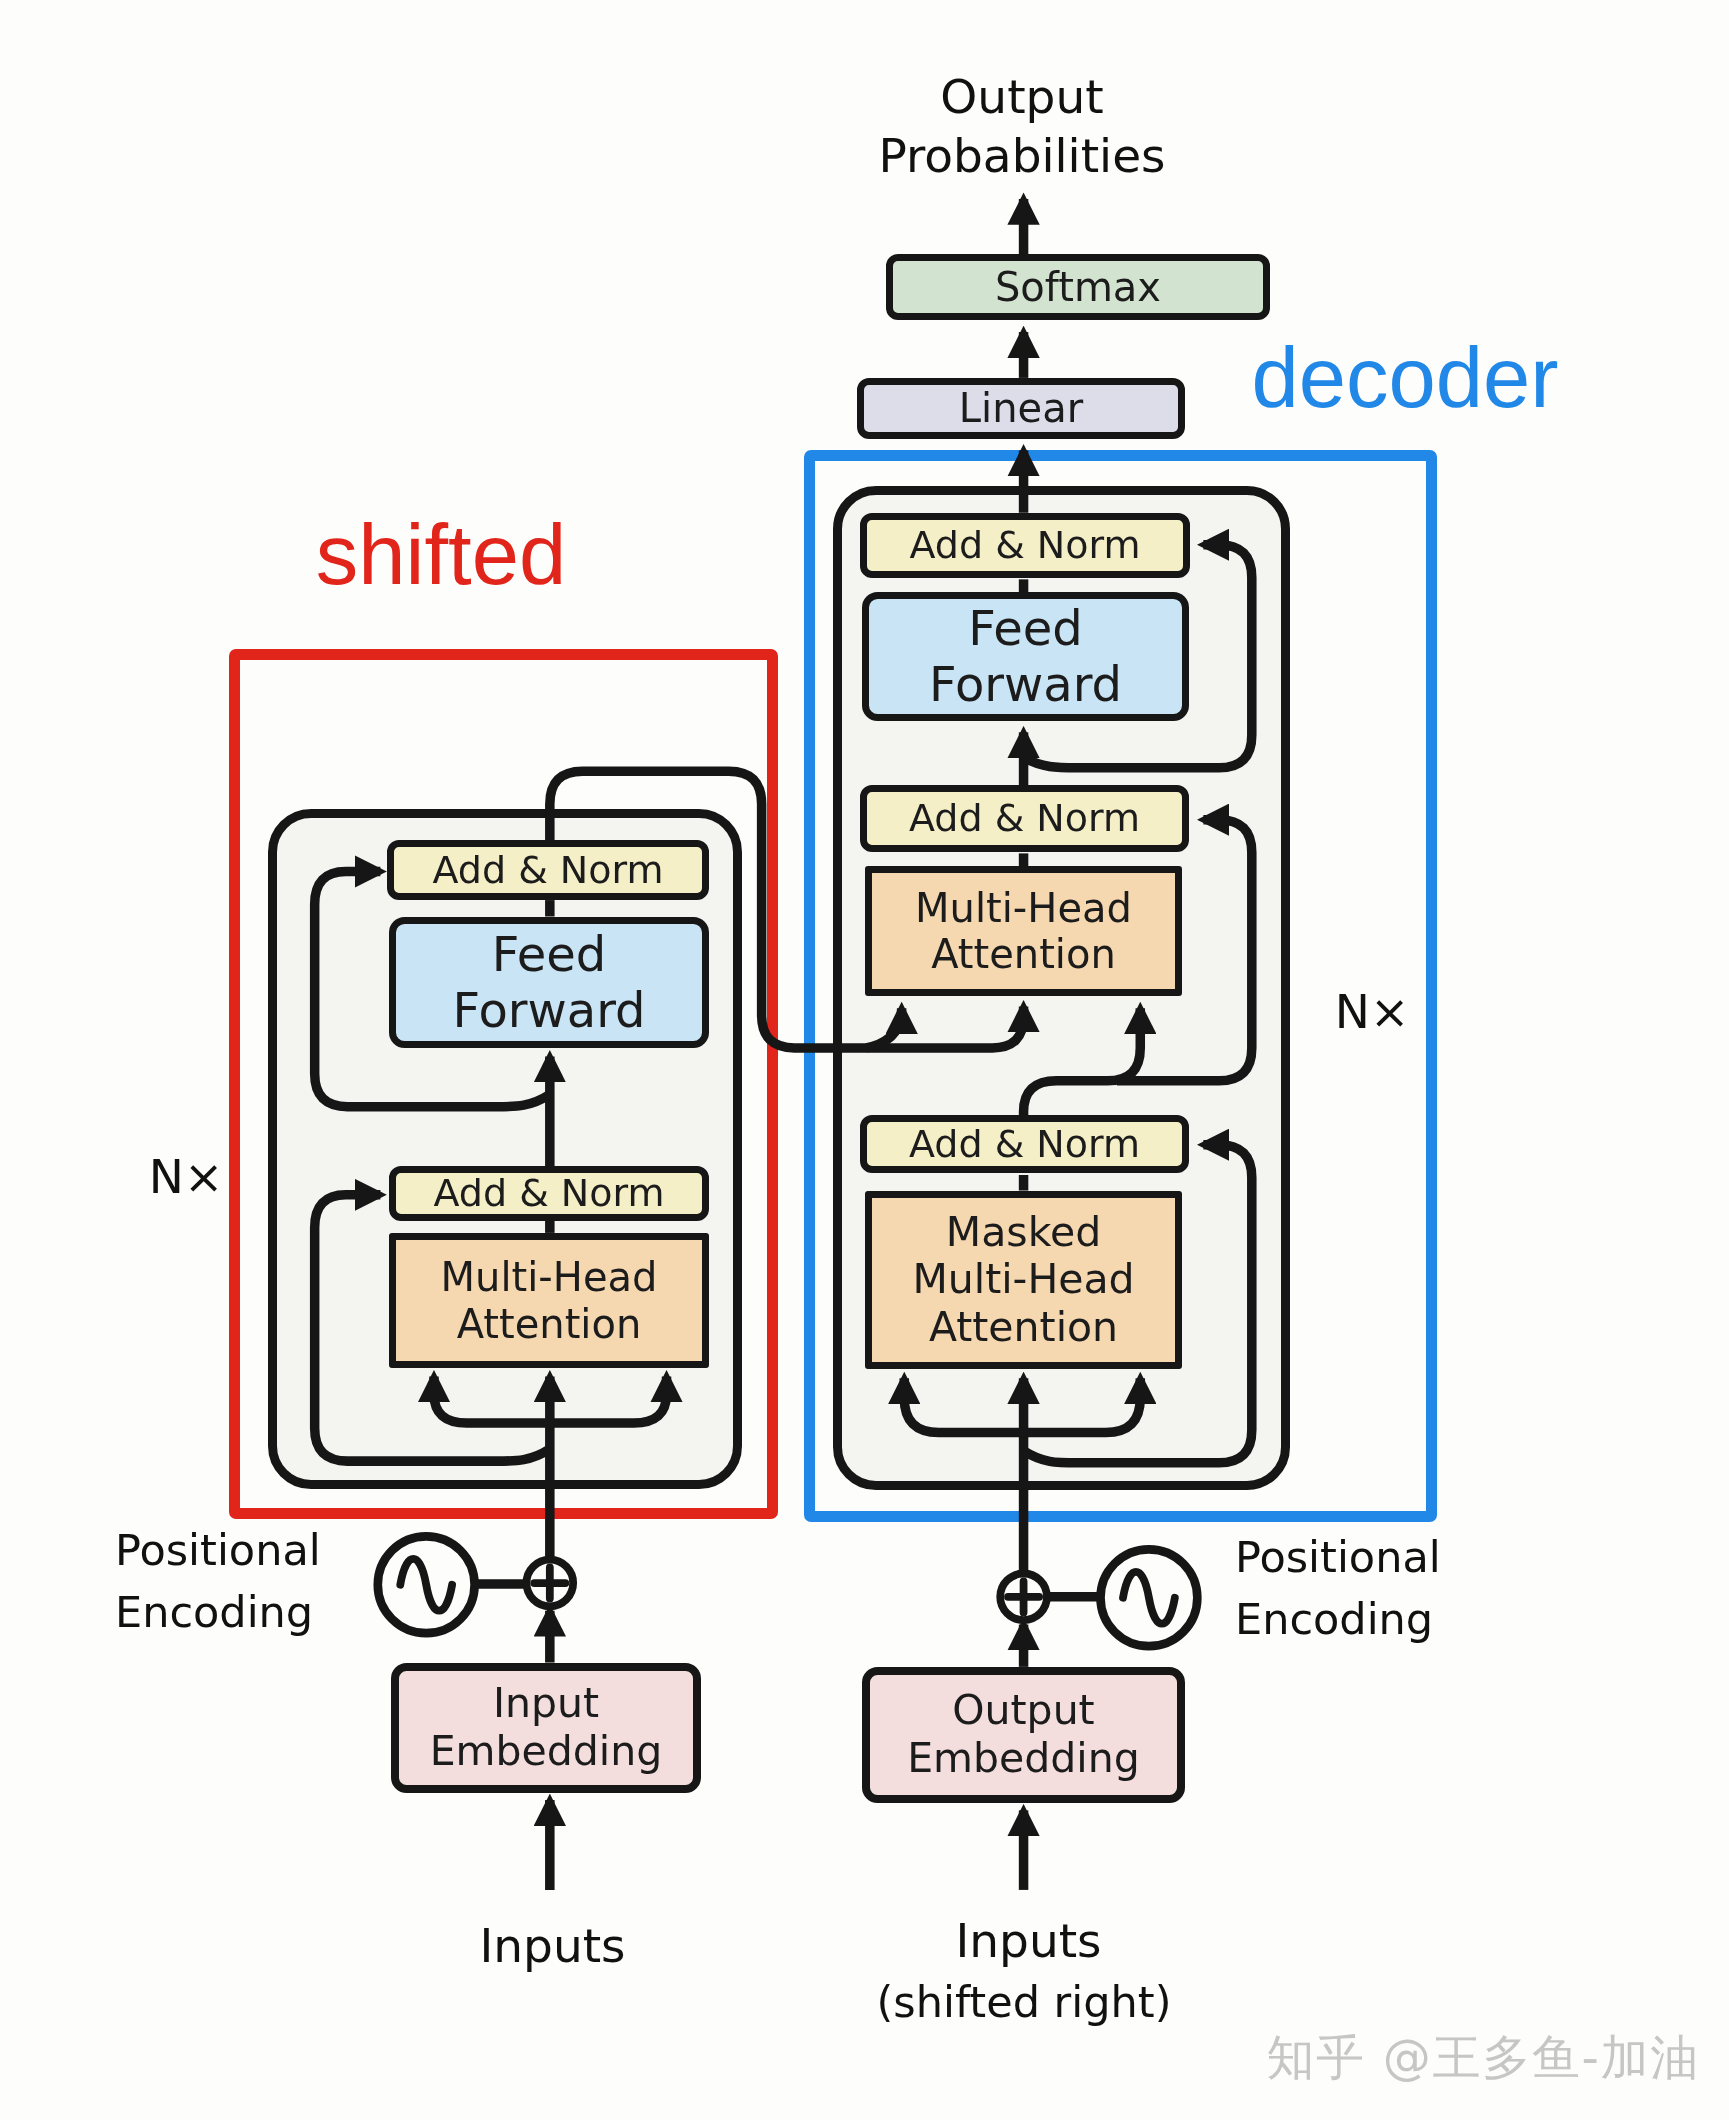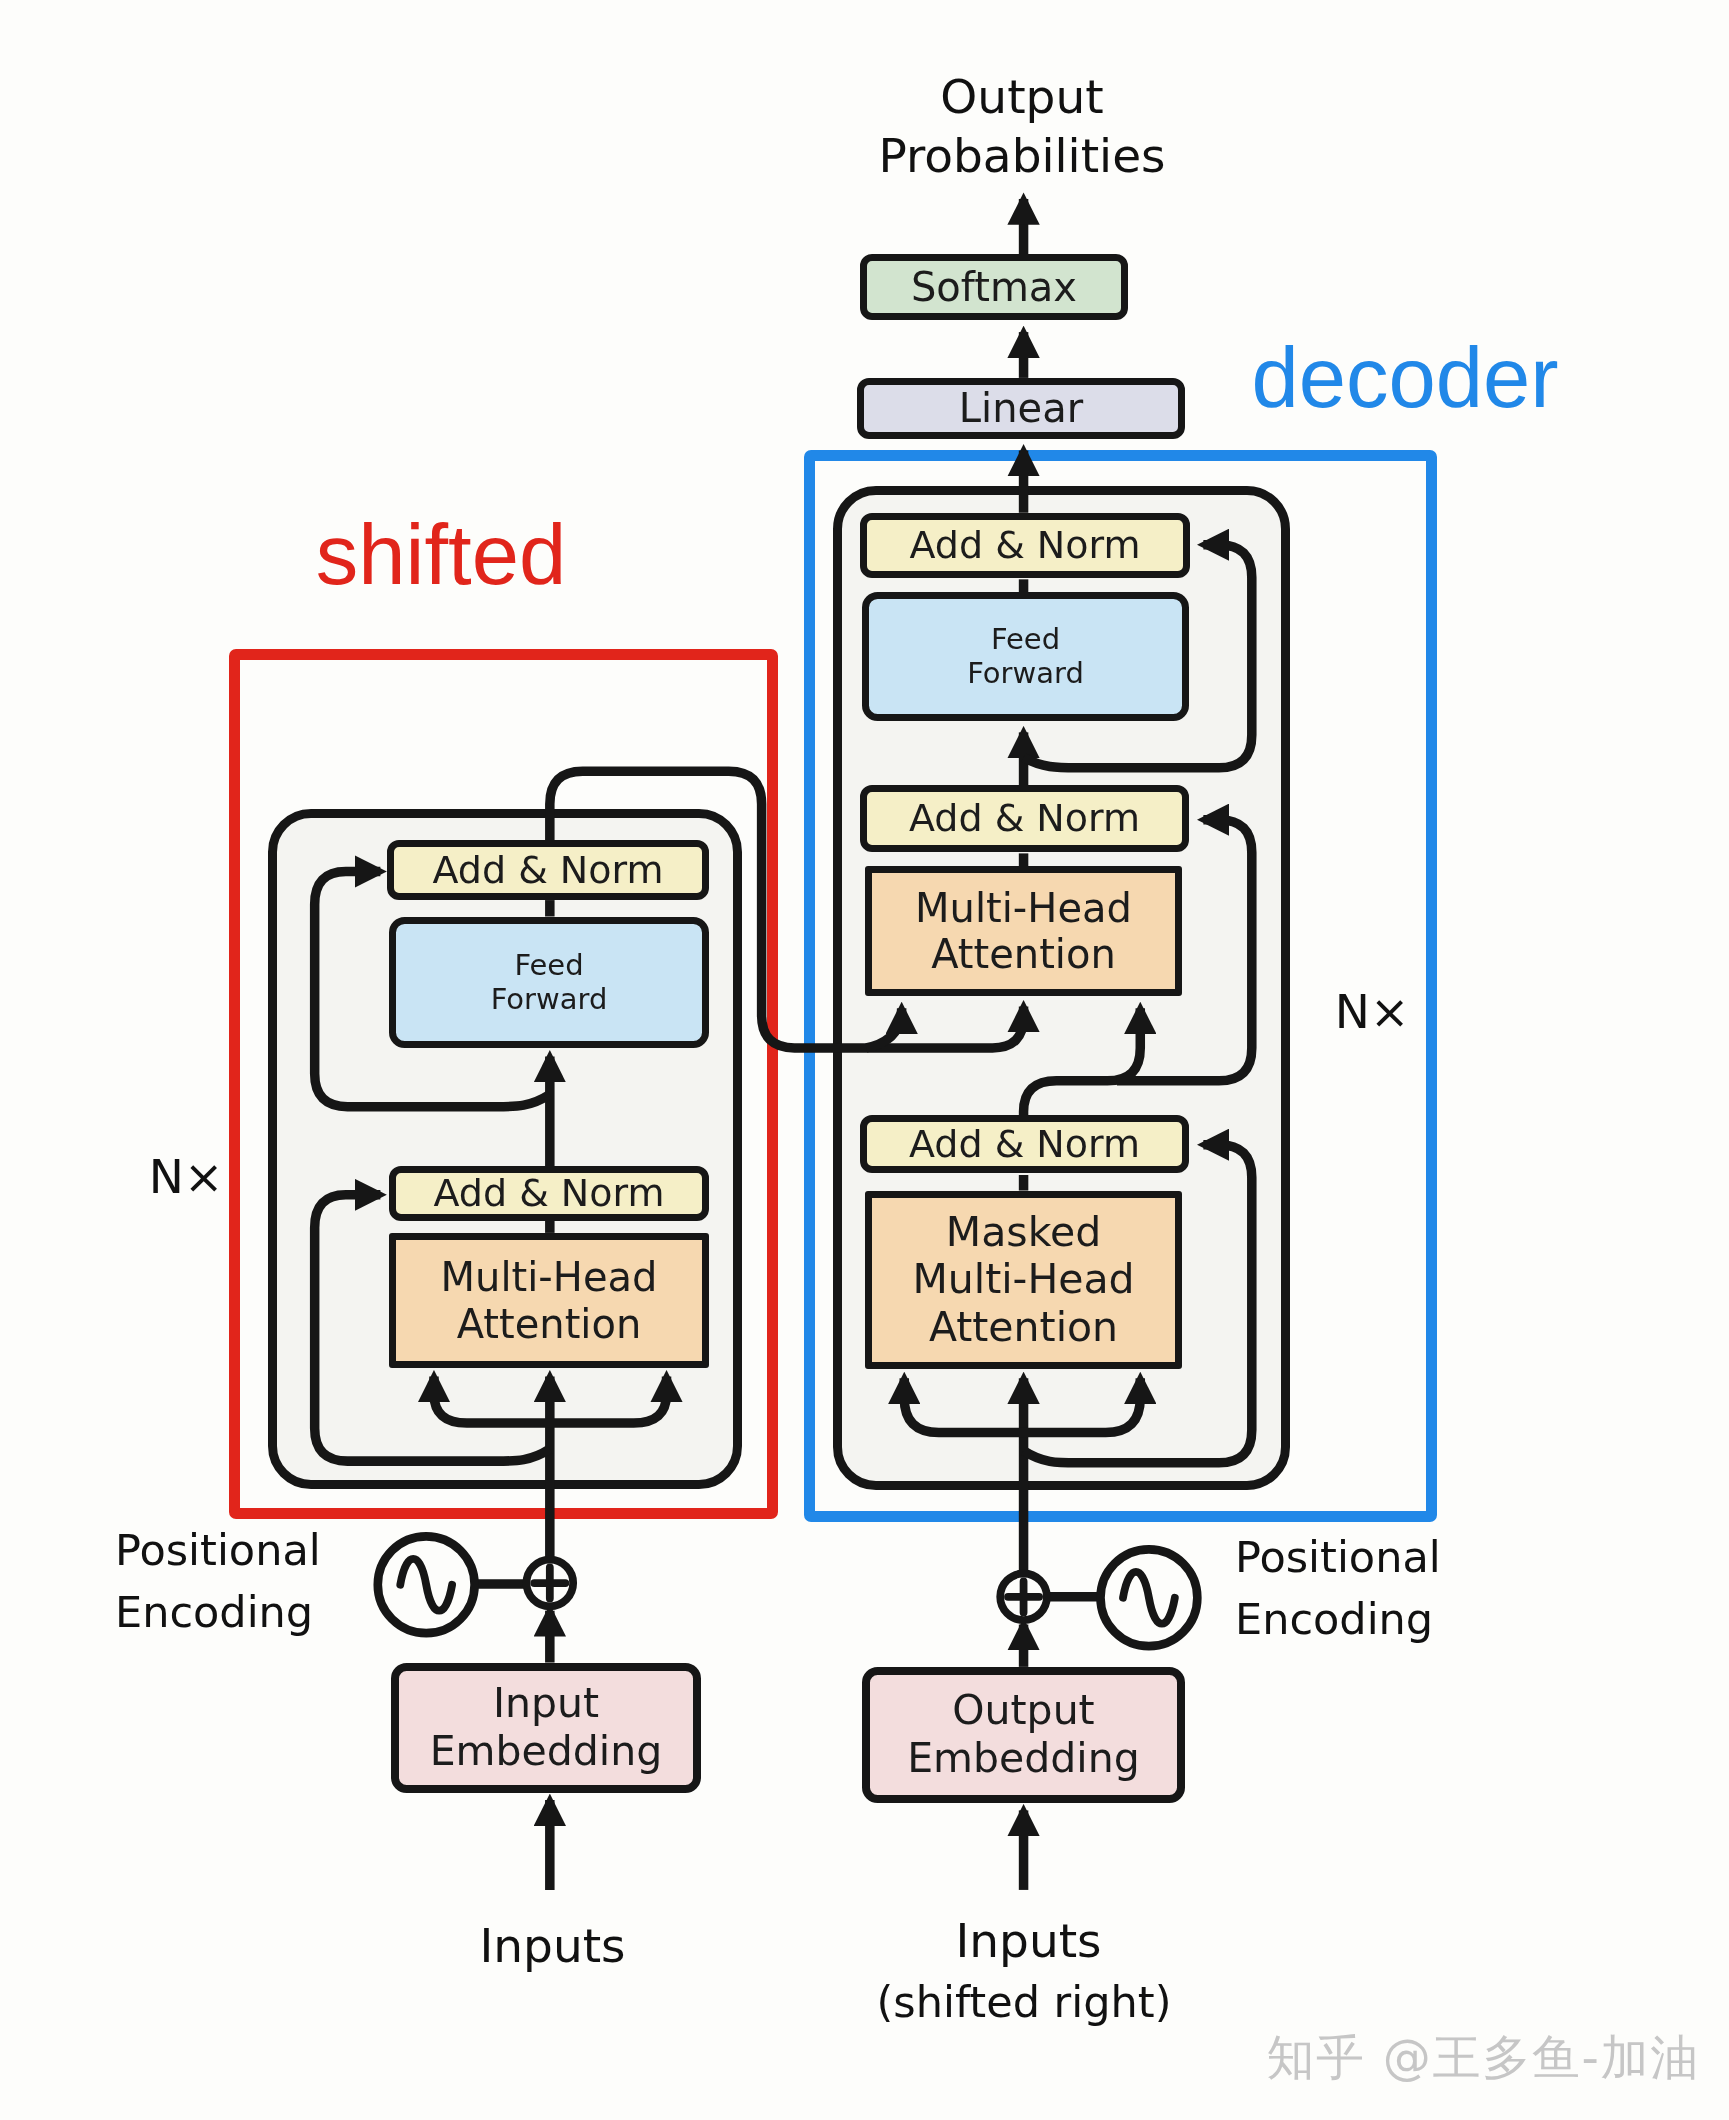--- a/index.html
+++ b/index.html
@@ -30,21 +30,21 @@
   
   .container{position:absolute;box-sizing:border-box;border:9.5px solid var(--line);
     border-radius:43px;background:var(--container-gray);z-index:2;}
   svg.wires{position:absolute;left:0;top:0;z-index:3;}
   
   .bx{position:absolute;box-sizing:border-box;border:7.8px solid var(--line);
     display:flex;align-items:center;justify-content:center;text-align:center;
     white-space:pre-line;color:var(--text-dark);z-index:4;line-height:1.16;
     font-family:"DejaVu Sans",sans-serif;}
   .an{background:var(--box-yellow);font-size:38px;border-radius:12px;}
-  .ff{background:var(--box-blue);font-size:29px;border-radius:15.6px;}
+  .ff{background:var(--box-blue);font-size:48px;border-radius:15.6px;}
   .mha{background:var(--box-orange);font-size:40px;border-radius:3px;}
   .softmax{background:var(--box-green);font-size:40px;border-radius:12px;}
   .linear{background:var(--box-lavender);font-size:40px;border-radius:12px;}
   .emb{background:var(--box-pink);font-size:41px;border-radius:15.6px;border-width:8.6px;}
   
   .lbl{position:absolute;white-space:pre-line;color:#111;z-index:5;
     font-family:"DejaVu Sans",sans-serif;line-height:1.26;}
   .center{text-align:center;}
   .big-tag{font-family:"Liberation Sans","DejaVu Sans",sans-serif;font-size:85px;line-height:1;}
   .red-text{color:var(--accent-red);}
@@ -104,21 +104,21 @@
     <path d="M 618 1831 L 654 1831 M 636 1813 L 636 1849" stroke-width="9" stroke-linecap="round"></path>
 
     <line x1="1211" y1="1847" x2="1274" y2="1847"></line>
     <circle cx="1329" cy="1848" r="56" fill="#fdfdfb" stroke-width="10"></circle>
     <path d="M 1299 1848 C 1306 1808 1322 1808 1329 1848 C 1336 1888 1352 1888 1359 1848" stroke-width="9" stroke-linecap="round"></path>
     <circle cx="1184" cy="1847" r="27" fill="#fdfdfb" stroke-width="9"></circle>
     <path d="M 1166 1847 L 1202 1847 M 1184 1829 L 1184 1865" stroke-width="9" stroke-linecap="round"></path>
   </g>
 </svg>
 
-<div class="bx softmax" style="left:860px;top:254px;width:268px;height:66px;">Softmax</div>
+<div class="bx softmax" style="left:886px;top:254px;width:384px;height:66px;">Softmax</div>
 <div class="bx linear" style="left:857px;top:378px;width:328px;height:61px;">Linear</div>
 
 <div class="bx an" style="left:860px;top:513px;width:330px;height:65px;">Add &amp; Norm</div>
 <div class="bx ff" style="left:862px;top:592px;width:327px;height:129px;">Feed
 Forward</div>
 <div class="bx an" style="left:860px;top:785px;width:329px;height:67px;">Add &amp; Norm</div>
 <div class="bx mha" style="left:865px;top:866px;width:317px;height:130px;">Multi-Head
 Attention</div>
 <div class="bx an" style="left:860px;top:1115px;width:329px;height:58px;">Add &amp; Norm</div>
 <div class="bx mha" style="left:865px;top:1191px;width:317px;height:178px;font-size:41px;">Masked

